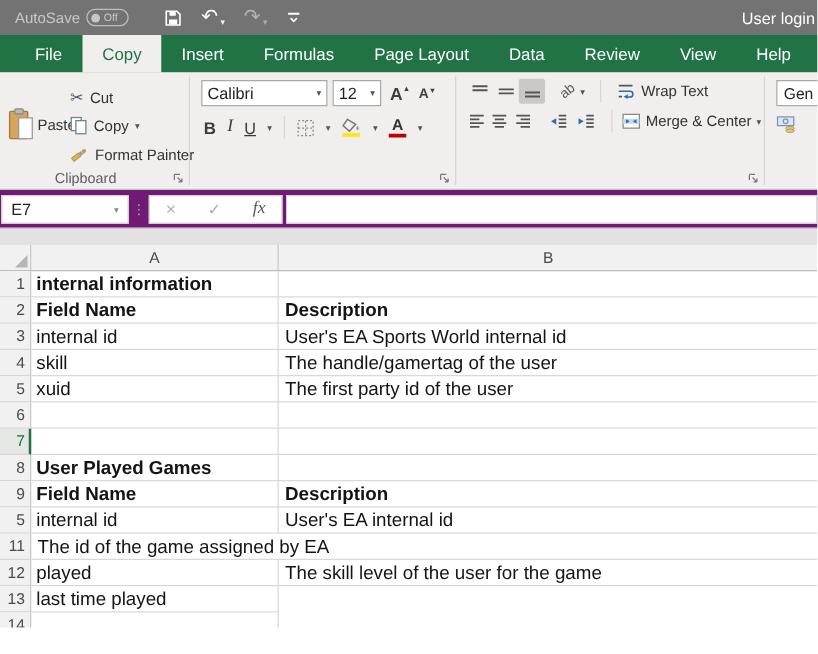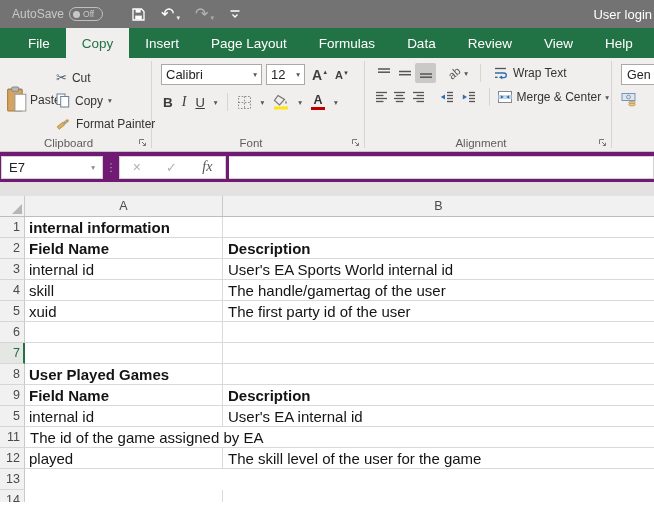--- a/index.html
+++ b/index.html
@@ -157,22 +157,22 @@
     </span>
   </div>
   <div class="doc-title">User login</div>
 </div>
 
 <div class="tabbar">
   <div id="tabs" style="display: flex;">
       <div class="tab">File</div>
       <div class="tab active">Copy</div>
       <div class="tab">Insert</div>
+      <div class="tab">Formulas</div>
       <div class="tab">Page Layout</div>
-      <div class="tab">Formulas</div>
       <div class="tab">Data</div>
       <div class="tab">Review</div>
       <div class="tab">View</div>
       <div class="tab">Help</div>
     </div>
 
 </div>
 
 <div class="ribbon">
 
@@ -272,21 +272,20 @@
             </svg>
         </span>
         <span class="caret">▾</span>
         <span class="fontcolor">
           <span class="A">A</span>
           <span class="cbar" style="background:#c00000"></span>
         </span>
         <span class="caret">▾</span>
       </div>
     </div>
-    <div class="glabel">Font</div>
     <span class="launcher">
       <svg width="9" height="9" viewBox="0 0 9 9">
           <path d="M1.5 1.5 H6 M1.5 1.5 V6" fill="none" stroke="#777"></path>
           <path d="M4 4 L7.5 7.5 M7.5 7.5 V4.8 M7.5 7.5 H4.8" fill="none" stroke="#777"></path>
         </svg>
     </span>
   </div>
   <div class="vsep"></div>
 
   <div class="rgroup g-align">
@@ -394,21 +393,20 @@
                 <rect x="1.5" y="6" width="13" height="4" fill="#c5d9ee"></rect>
                 <path d="M6.8 8 L3.8 6.3 V9.7 z" fill="#2a6eb5"></path>
                 <path d="M9.2 8 L12.2 6.3 V9.7 z" fill="#2a6eb5"></path>
               </svg>
           </span>
           <span>Merge &amp; Center</span>
           <span class="caret">▾</span>
         </span>
       </div>
     </div>
-    <div class="glabel">Alignment</div>
     <span class="launcher">
       <svg width="9" height="9" viewBox="0 0 9 9">
           <path d="M1.5 1.5 H6 M1.5 1.5 V6" fill="none" stroke="#777"></path>
           <path d="M4 4 L7.5 7.5 M7.5 7.5 V4.8 M7.5 7.5 H4.8" fill="none" stroke="#777"></path>
         </svg>
     </span>
   </div>
   <div class="vsep"></div>
 
   <div class="rgroup g-number">
@@ -507,20 +505,21 @@
         <div class="rh">11</div>
         <div class="cb">The id of the game assigned by EA</div>
       </div>
       <div class="grow">
         <div class="rh">12</div>
         <div class="ca">played</div>
         <div class="cb">The skill level of the user for the game</div>
       </div>
       <div class="grow">
         <div class="rh">13</div>
+        <div class="ca">last time played</div>
       </div>
       <div class="grow">
         <div class="rh">14</div>
         <div class="ca"></div>
         <div class="cb"></div>
       </div>
     </div>
 </div>
 
 </body></html>

